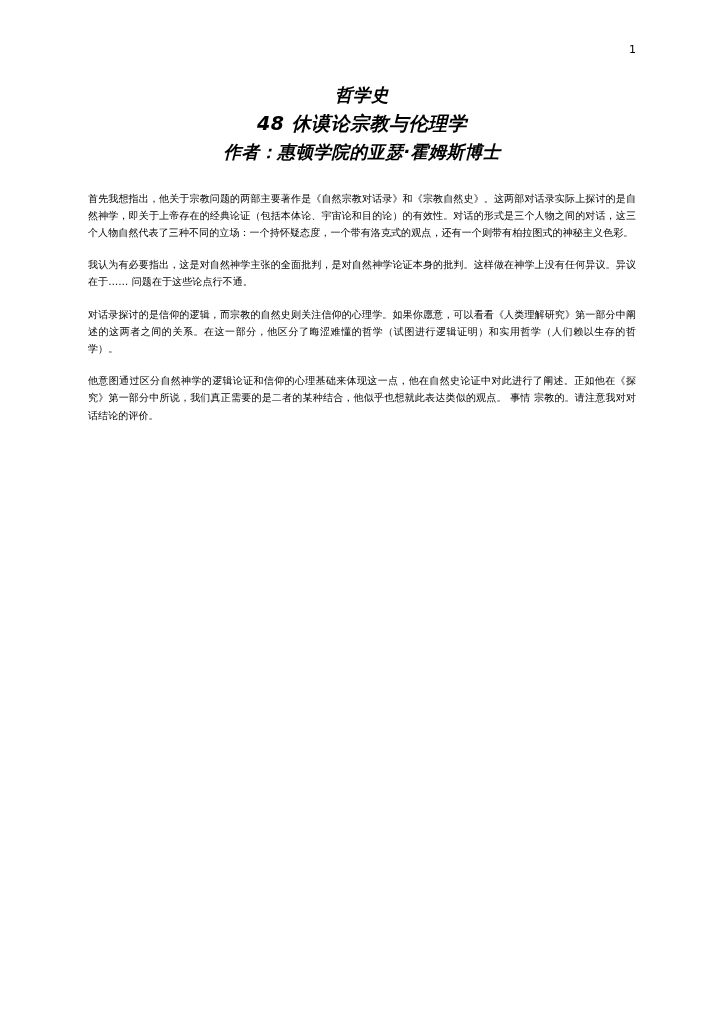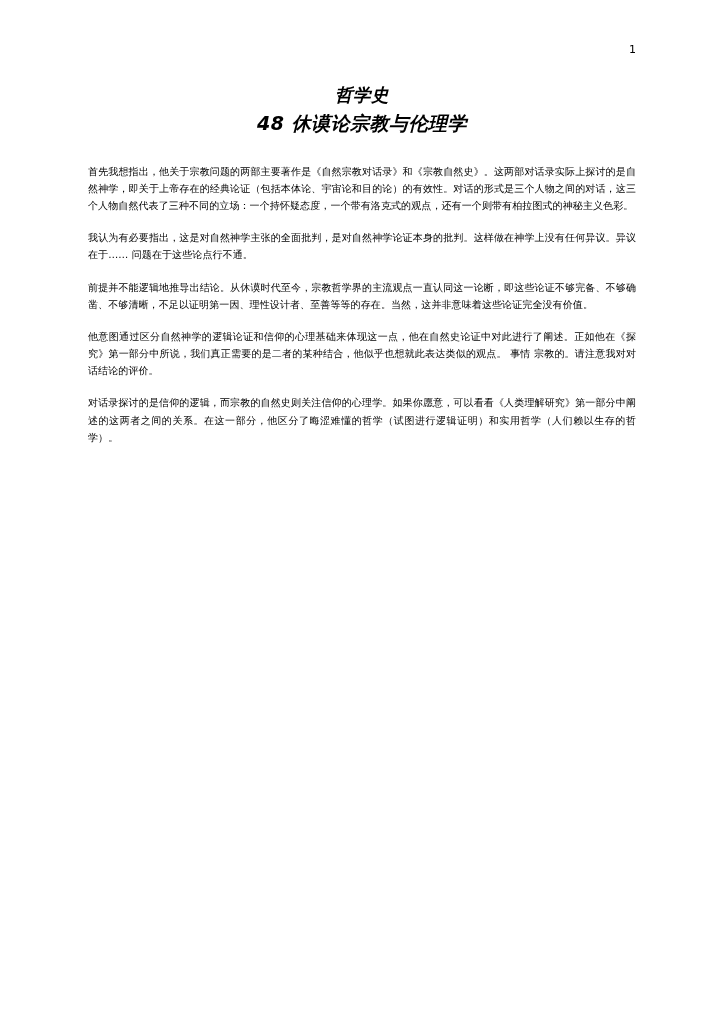--- a/index.html
+++ b/index.html
@@ -65,23 +65,23 @@
 </head>
 <body>
 
 <div class="page">
 
   <div class="page-number">1</div>
 
   <div class="title-block">
     <div class="title-line t1">哲学史</div>
     <div class="title-line t2">48 休谟论宗教与伦理学</div>
+    <div class="title-line t3">作者：惠顿学院的亚瑟·霍姆斯博士</div>
   </div>
 
   <div class="body-block">
     <p class="para">首先我想指出，他关于宗教问题的两部主要著作是《自然宗教对话录》和《宗教自然史》。这两部对话录实际上探讨的是自然神学，即关于上帝存在的经典论证（包括本体论、宇宙论和目的论）的有效性。对话的形式是三个人物之间的对话，这三个人物自然代表了三种不同的立场：一个持怀疑态度，一个带有洛克式的观点，还有一个则带有柏拉图式的神秘主义色彩。</p>
     <p class="para">我认为有必要指出，这是对自然神学主张的全面批判，是对自然神学论证本身的批判。这样做在神学上没有任何异议。异议在于…… 问题在于这些论点行不通。</p>
-    <p class="para">前提并不能逻辑地推导出结论。从休谟时代至今，宗教哲学界的主流观点一直认同这一论断，即这些论证不够完备、不够确凿、不够清晰，不足以证明第一因、理性设计者、至善等等的存在。当然，这并非意味着这些论证完全没有价值。</p>
+    <p class="para">对话录探讨的是信仰的逻辑，而宗教的自然史则关注信仰的心理学。如果你愿意，可以看看《人类理解研究》第一部分中阐述的这两者之间的关系。在这一部分，他区分了晦涩难懂的哲学（试图进行逻辑证明）和实用哲学（人们赖以生存的哲学）。</p>
     <p class="para">他意图通过区分自然神学的逻辑论证和信仰的心理基础来体现这一点，他在自然史论证中对此进行了阐述。正如他在《探究》第一部分中所说，我们真正需要的是二者的某种结合，他似乎也想就此表达类似的观点。 事情 宗教的。请注意我对对话结论的评价。</p>
-    <p class="para">对话录探讨的是信仰的逻辑，而宗教的自然史则关注信仰的心理学。如果你愿意，可以看看《人类理解研究》第一部分中阐述的这两者之间的关系。在这一部分，他区分了晦涩难懂的哲学（试图进行逻辑证明）和实用哲学（人们赖以生存的哲学）。</p>
   </div>
 
 </div>
 
 </body></html>

